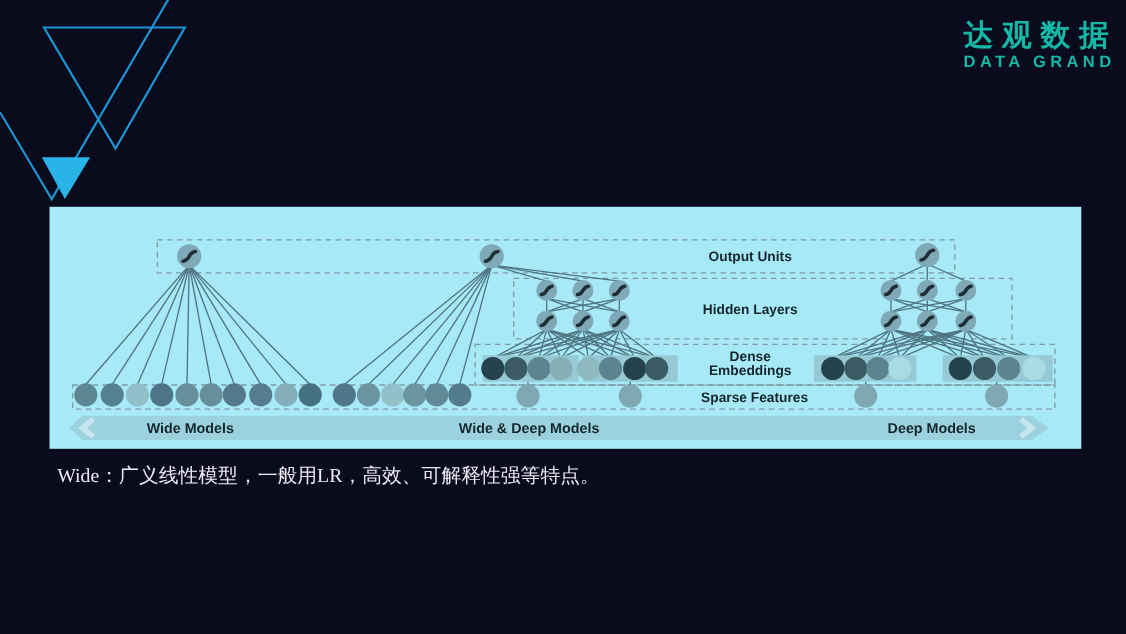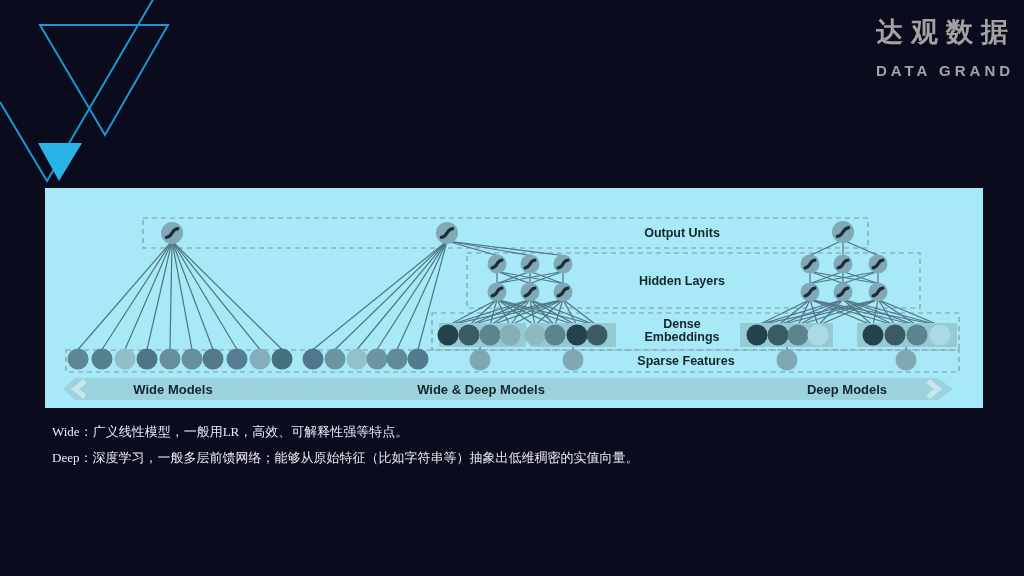--- a/index.html
+++ b/index.html
@@ -2,32 +2,32 @@
 <html><head>
 <meta charset="utf-8">
 <style>
   html,body{margin:0;padding:0;}
   body{
     width:1024px;height:576px;position:relative;overflow:hidden;
     background:#0b0b1e;
     font-family:"Liberation Sans","DejaVu Sans",sans-serif;
   }
   .triangles{position:absolute;left:0;top:0;pointer-events:none;}
-  .logo{position:absolute;left:876px;top:18px;color:#a3a3a3;}
+  .logo{position:absolute;left:876px;top:18px;color:#14b8a6;}
   .logo-cn{font-size:27px;font-weight:bold;letter-spacing:8px;line-height:28px;white-space:nowrap;}
-  .logo-en{font-size:15px;font-weight:bold;letter-spacing:4px;line-height:16px;margin-top:17px;white-space:nowrap;}
+  .logo-en{font-size:15px;font-weight:bold;letter-spacing:4px;line-height:16px;margin-top:3px;white-space:nowrap;}
   .panel{
     position:absolute;left:45px;top:188px;width:938px;height:220px;
     background:#a7e9f7;
   }
   .panel svg{display:block;}
   .notes{
     position:absolute;left:52px;top:419px;width:930px;
     color:#eceaf2;font-family:"Liberation Serif","DejaVu Serif",serif;
-    font-size:13px;line-height:26px;
+    font-size:18px;line-height:26px;
   }
   .notes div{white-space:nowrap;}
 </style>
 </head>
 <body>
 
 <svg class="triangles" width="230" height="200" viewBox="0 0 230 200">
   <polygon points="40,25 168,25 105,135" fill="none" stroke="#1d94d2" stroke-width="2"></polygon>
   <polyline points="0,102 47,181 155,-4" fill="none" stroke="#1d94d2" stroke-width="2"></polyline>
   <polygon points="38,143 82,143 59,181" fill="#29b4e8"></polygon>
@@ -215,14 +215,13 @@
       <text x="637" y="45" fill="#14262c" font-size="12.5" font-weight="bold" text-anchor="middle" dominant-baseline="central" font-family="&quot;Liberation Sans&quot;,&quot;DejaVu Sans&quot;,sans-serif">Output Units</text>
       <text x="637" y="93" fill="#14262c" font-size="12.5" font-weight="bold" text-anchor="middle" dominant-baseline="central" font-family="&quot;Liberation Sans&quot;,&quot;DejaVu Sans&quot;,sans-serif">Hidden Layers</text>
       <text x="637" y="136" fill="#14262c" font-size="12.5" font-weight="bold" text-anchor="middle" dominant-baseline="central" font-family="&quot;Liberation Sans&quot;,&quot;DejaVu Sans&quot;,sans-serif">Dense</text>
       <text x="637" y="149" fill="#14262c" font-size="12.5" font-weight="bold" text-anchor="middle" dominant-baseline="central" font-family="&quot;Liberation Sans&quot;,&quot;DejaVu Sans&quot;,sans-serif">Embeddings</text>
       <text x="641" y="173" fill="#14262c" font-size="12.5" font-weight="bold" text-anchor="middle" dominant-baseline="central" font-family="&quot;Liberation Sans&quot;,&quot;DejaVu Sans&quot;,sans-serif">Sparse Features</text>
     </svg>
 </div>
 
 <div class="notes">
   <div>Wide：广义线性模型，一般用LR，高效、可解释性强等特点。</div>
-  <div>Deep：深度学习，一般多层前馈网络；能够从原始特征（比如字符串等）抽象出低维稠密的实值向量。</div>
 </div>
 
 </body></html>

